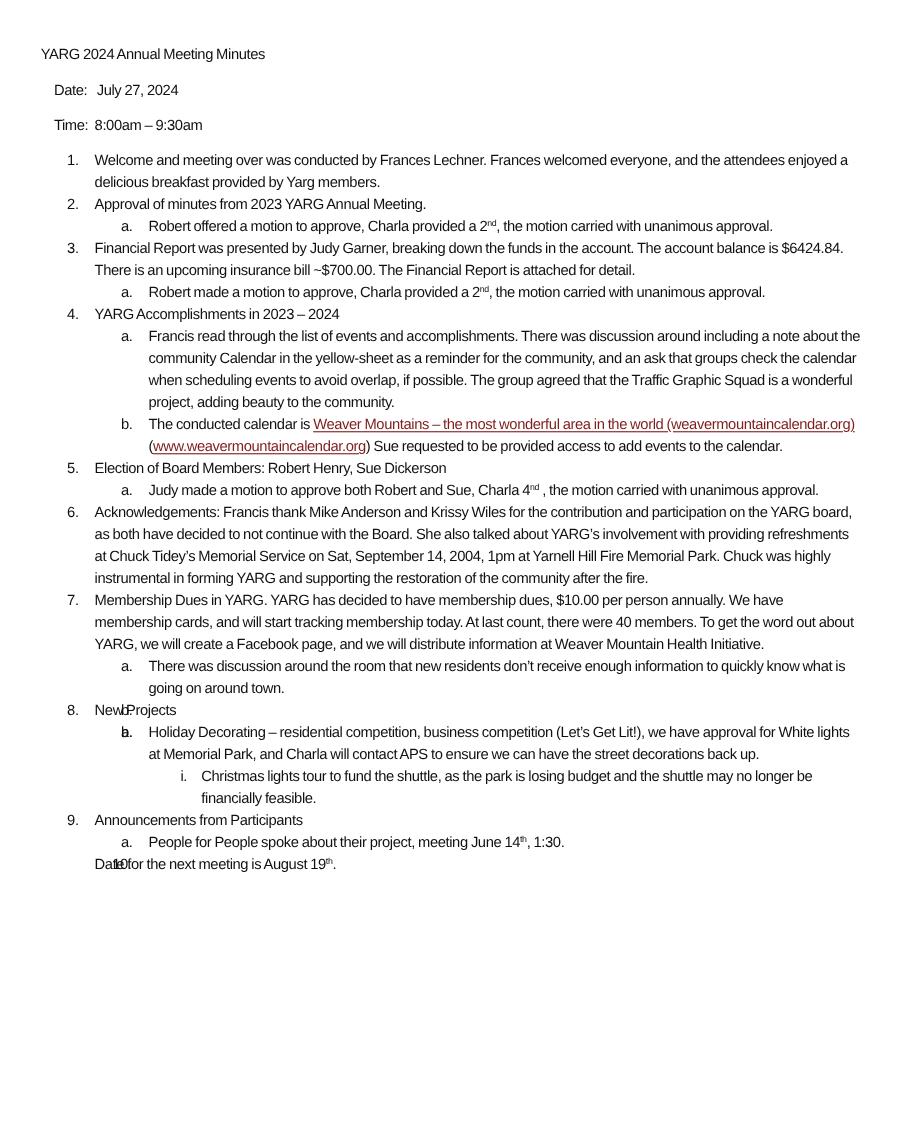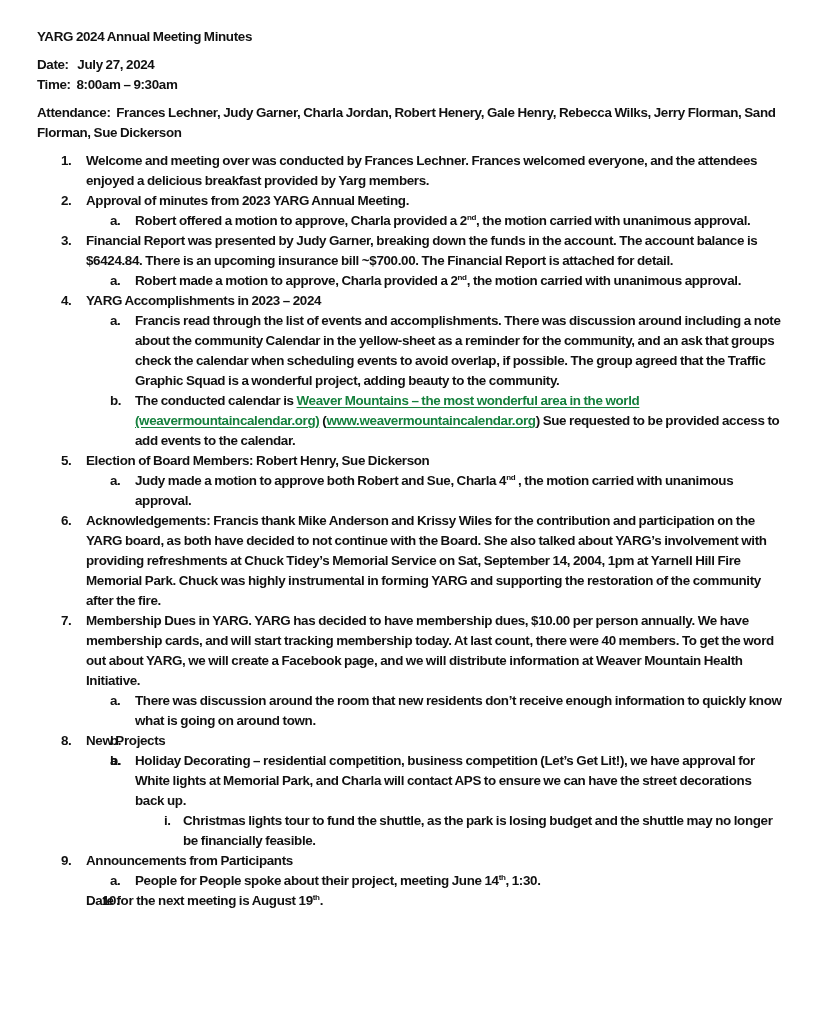--- a/index.html
+++ b/index.html
@@ -11,30 +11,29 @@
       width: 819px;
       height: 1024px;
       overflow: hidden;
       position: relative;
       font-family: "Liberation Sans", "DejaVu Sans", sans-serif;
       color: #111111;
     }
     .page {
       position: absolute;
       left: 37px;
-      top: 27px;
+      top: 40px;
       width: 745px;
       font-size: 13.4px;
       letter-spacing: -0.35px;
       word-spacing: -0.5px;
       line-height: 20px;
-      font-weight: bold;
     }
     .title { margin: 0 0 8px 0; }
-    .meta-line { margin: 0; }
+    .meta-line { margin: 12px; }
     .meta-block { margin-bottom: 8px; }
     .attendance { margin: 0 0 8px 0; }
     sup {
       font-size: 8px;
       line-height: 0;
       vertical-align: 5px;
     }
     ol.main {
       list-style: none;
       margin: 0;
@@ -72,38 +71,37 @@
     ol.roman > li {
       position: relative;
       padding-left: 48px;
     }
     .roman-mark {
       position: absolute;
       left: 29px;
       top: 0;
     }
     a.doc-link {
-      color: #15803d;
+      color: #7f1d1d;
       text-decoration: underline;
       text-underline-offset: 2px;
     }
   </style>
 </head>
 <body>
 
 <div class="page">
 
   <p class="title">YARG 2024 Annual Meeting Minutes</p>
 
   <div class="meta-block">
     <p class="meta-line"><span>Date:</span>&nbsp;&nbsp; <span>July 27, 2024</span></p>
     <p class="meta-line"><span>Time:</span>&nbsp; <span>8:00am – 9:30am</span></p>
   </div>
 
-  <p class="attendance"><span>Attendance:</span>&nbsp; <span>Frances Lechner, Judy Garner, Charla Jordan, Robert Henery, Gale Henry, Rebecca Wilks, Jerry Florman, Sand Florman, Sue Dickerson</span></p>
 
   <ol class="main">
 
     <li>
       <span class="num">1.</span>
       <span> Welcome and meeting over was conducted by Frances Lechner.  Frances welcomed everyone, and the attendees enjoyed a delicious breakfast provided by Yarg members.</span>
     </li>
 
     <li>
       <span class="num">2.</span>

